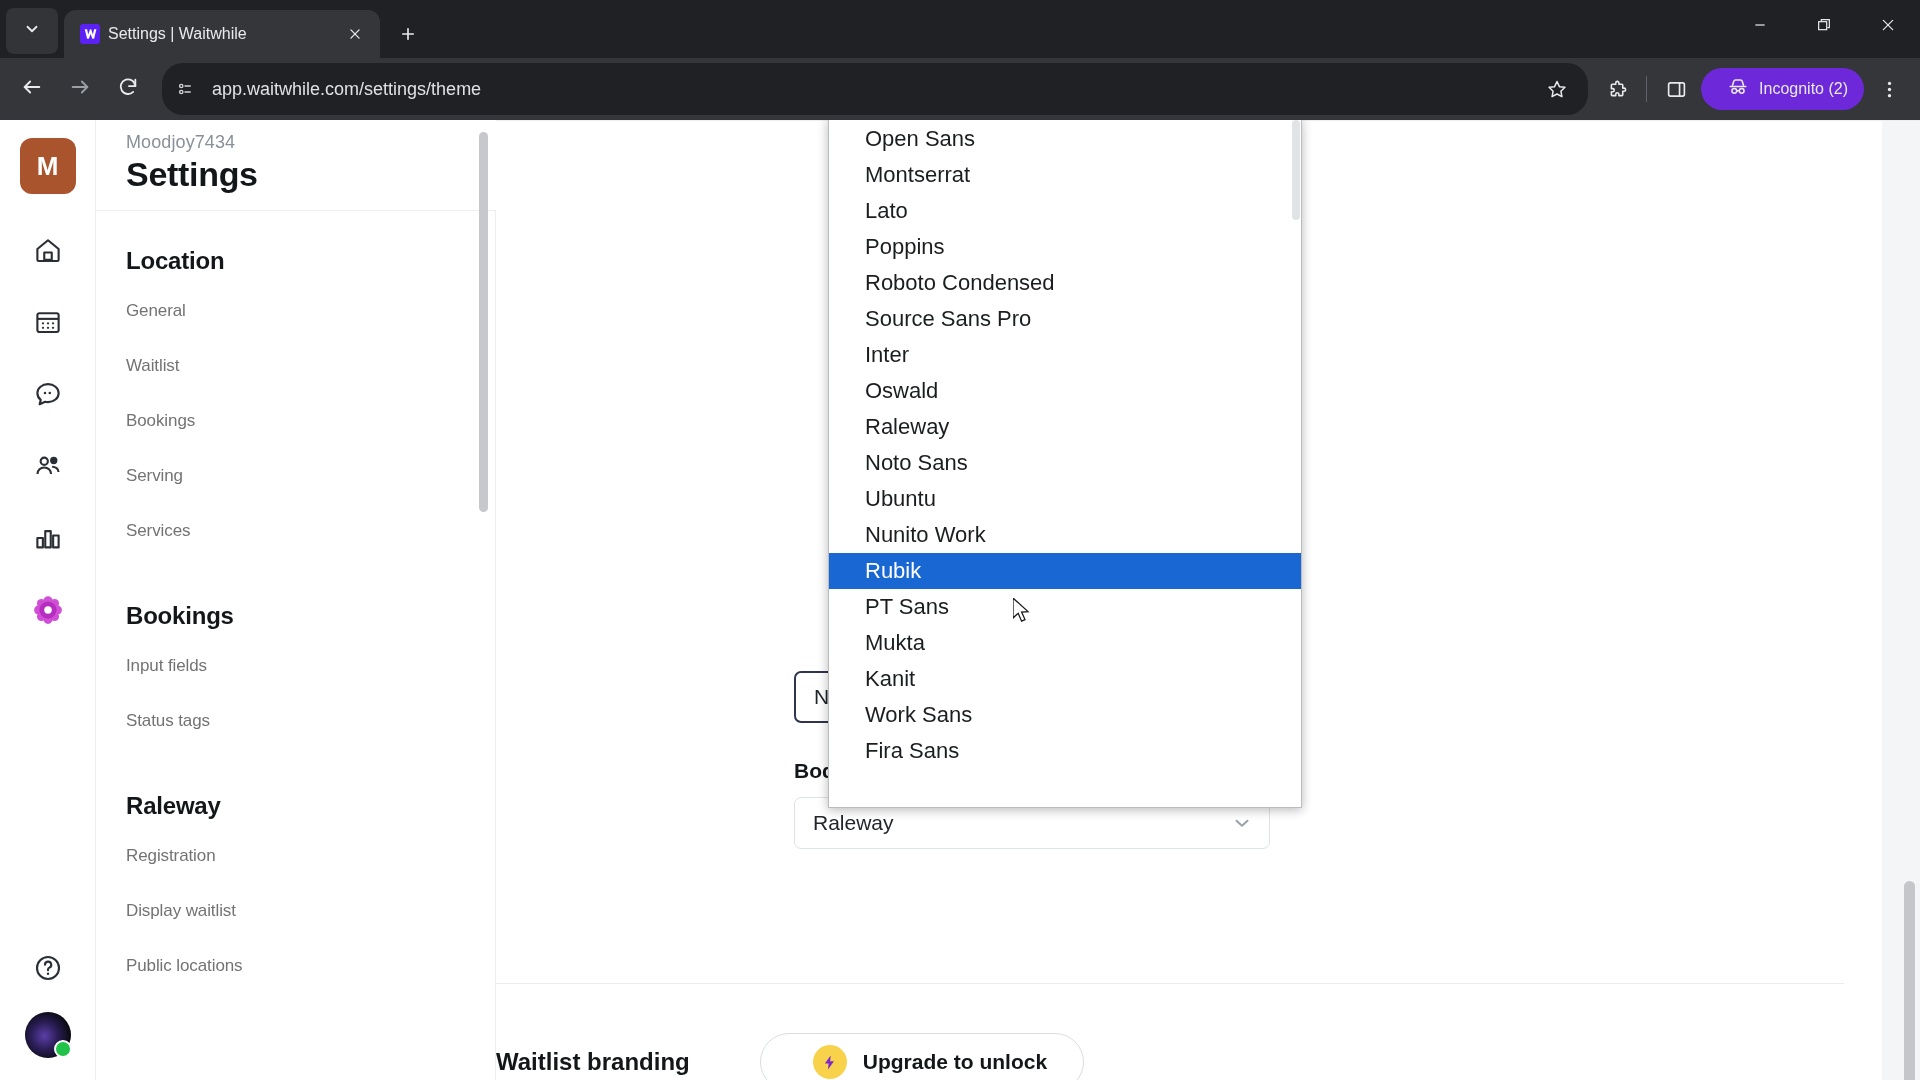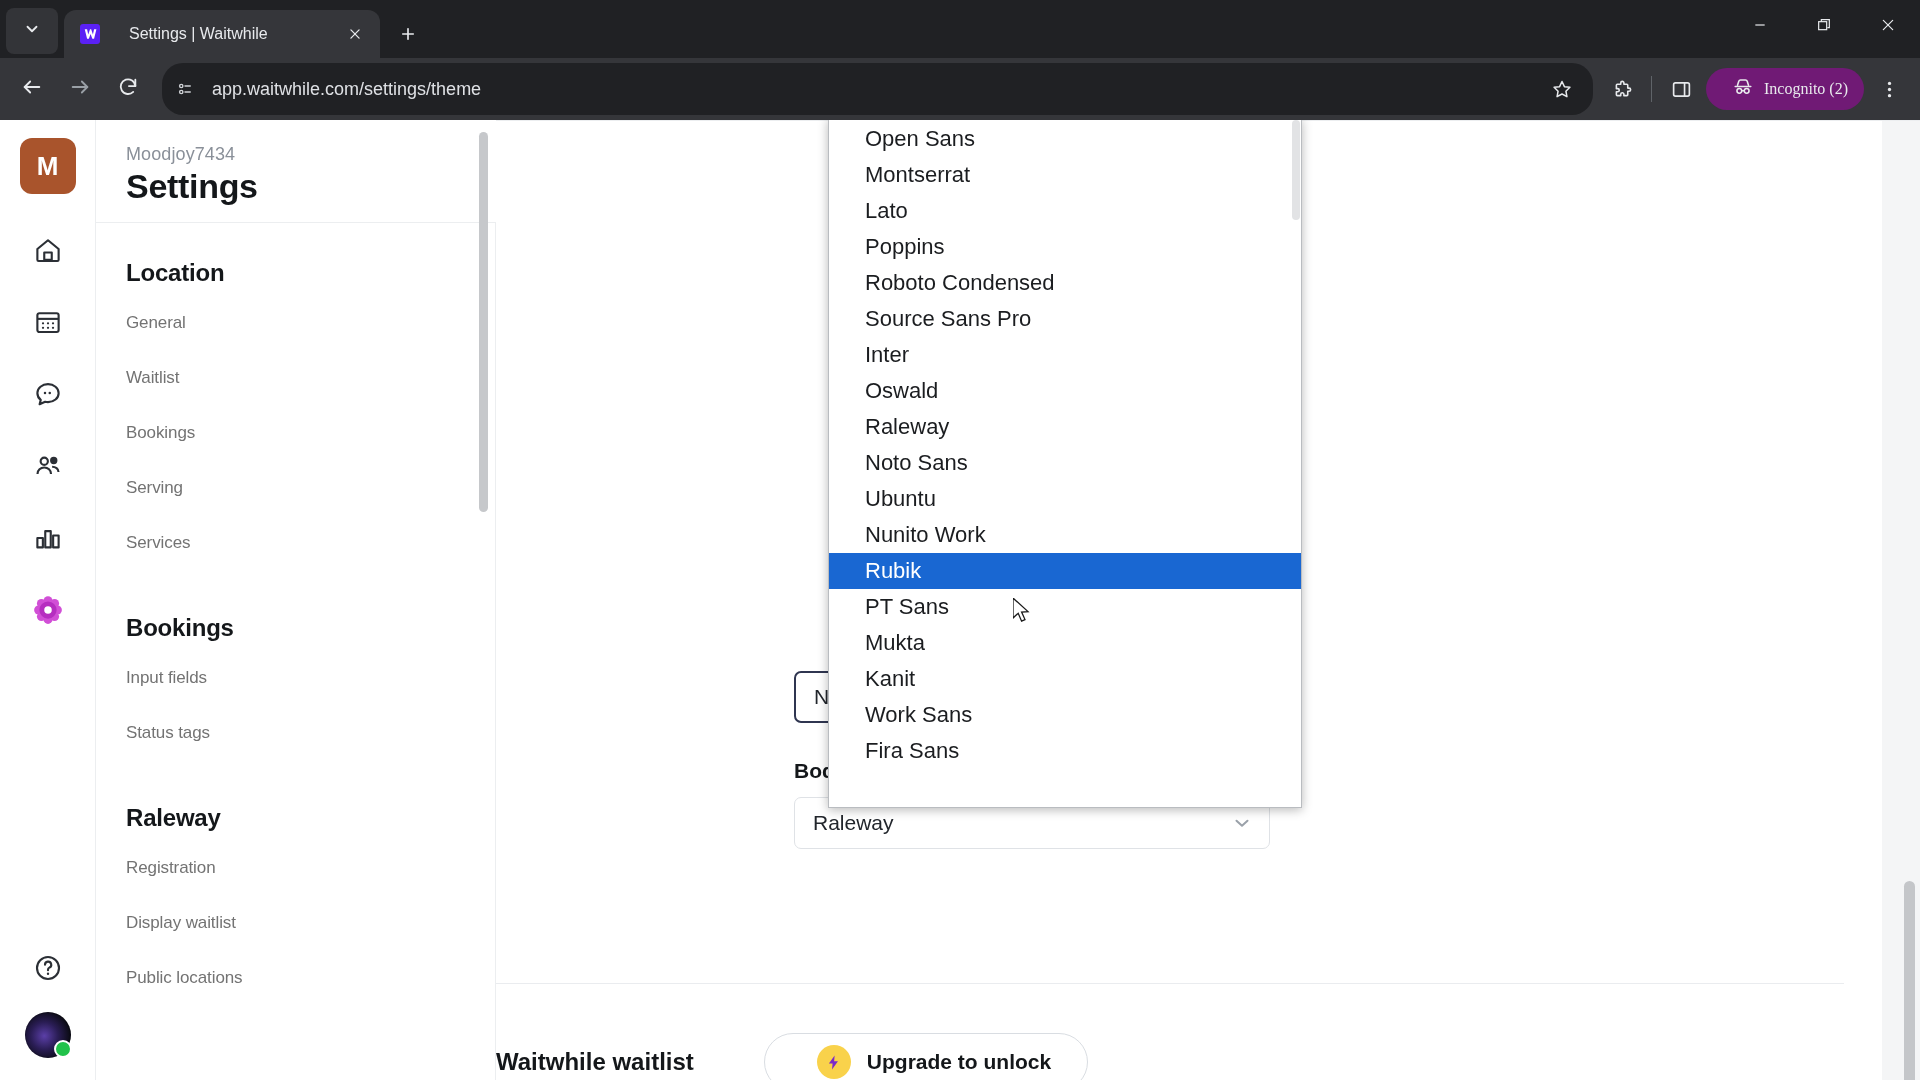--- a/index.html
+++ b/index.html
@@ -45,21 +45,21 @@
     width: 20px; height: 20px; border-radius: 3px;
     background: #5b21f5;
     display:flex;align-items:center;justify-content:center;
     flex:0 0 auto;
   }
   .tab-favicon svg { width: 14px; height: 14px; }
   .tab-title {
     flex: 1 1 auto;
     color: #e8eaed;
     font-size: 16px;
-    margin-left: 29px;
+    margin-left: 8px;
     white-space: nowrap; overflow: hidden; text-overflow: ellipsis;
   }
   .tab-close {
     width: 26px; height: 26px;
     display:flex;align-items:center;justify-content:center;
     border-radius: 50%;
     flex:0 0 auto;
   }
   .tab-close svg { width: 14px; height: 14px; }
   .newtab {
@@ -113,22 +113,22 @@
   .omni-star { width: 34px; height: 34px; display:flex;align-items:center;justify-content:center;flex:0 0 auto;}
   .omni-star svg { width: 20px; height: 20px; }
 
   .tb-icon {
     width: 42px; height: 42px; border-radius: 50%;
     display:flex;align-items:center;justify-content:center;flex:0 0 auto;
   }
   .tb-icon svg { width: 21px; height: 21px; }
   .tb-sep { width:1px; height:26px; background:#5f6368; margin: 0 8px; flex:0 0 auto;}
   .incognito-pill {
-    height: 42px; border-radius: 21px; background: #701a75;
-    display:flex;align-items:center; padding: 0 16px; margin: 0 4px; flex:0 0 auto;font-family:Liberation Serif, serif;
+    height: 42px; border-radius: 21px; background: #6d28d9;
+    display:flex;align-items:center; padding: 0 16px; margin: 0 4px; flex:0 0 auto;
   }
   .incognito-pill svg { width: 22px; height: 22px; flex:0 0 auto;}
   .incognito-pill span { color:#e8eaed; font-size:16px; margin-left:10px; white-space:nowrap;}
 
   
   .app {
     position: absolute; top: 120px; left: 0;
     width: 1920px; height: 960px;
     background: #ffffff;
     display: flex;
@@ -171,21 +171,21 @@
     background: #21c24a; border: 2px solid #fff;
   }
 
   
   .settings-col {
     width: 400px; flex: 0 0 400px;
     background: #ffffff;
     display: flex; flex-direction: column;
     position: relative;
   }
-  .settings-head { padding: 24px 0 16px 30px; }
+  .settings-head { padding: 12px 0 16px 30px; }
   .org-name { color: #8a9099; font-size: 18px; letter-spacing: .1px; }
   .page-title { color: #14171a; font-size: 34px; font-weight: bold; margin-top: 2px; letter-spacing: -.3px;}
   .settings-nav {
     flex: 1 1 auto;
     border-top: 1px solid #eceef0;
     border-right: 1px solid #eceef0;
     padding: 36px 0 0 30px;
     overflow: hidden;
     position: relative;
   }
@@ -564,21 +564,21 @@
               <svg viewBox="0 0 24 24" fill="none" stroke="#9aa1a9" stroke-width="2.2" stroke-linecap="round" stroke-linejoin="round">
                   <polyline points="6 9.5 12 15 18 9.5"></polyline>
                 </svg>
             </span>
           </div>
         </div>
 
         <div class="divider" style="left:0px; top:862px; width:1348px;"></div>
 
         <div class="branding-row" style="left:0px; top:912px;">
-          <div class="branding-label">Waitwhile waitlist</div>
+          <div class="branding-label">Waitlist branding</div>
           <div class="upgrade-btn">
             <span class="bolt">
               <svg viewBox="0 0 24 24" fill="#7b29c9">
                   <path d="M13.6 2 5.5 13.4h5.2L9.9 22l8.4-11.7h-5.4z"></path>
                 </svg>
             </span>
             <span>Upgrade to unlock</span>
           </div>
         </div>
       </div>

